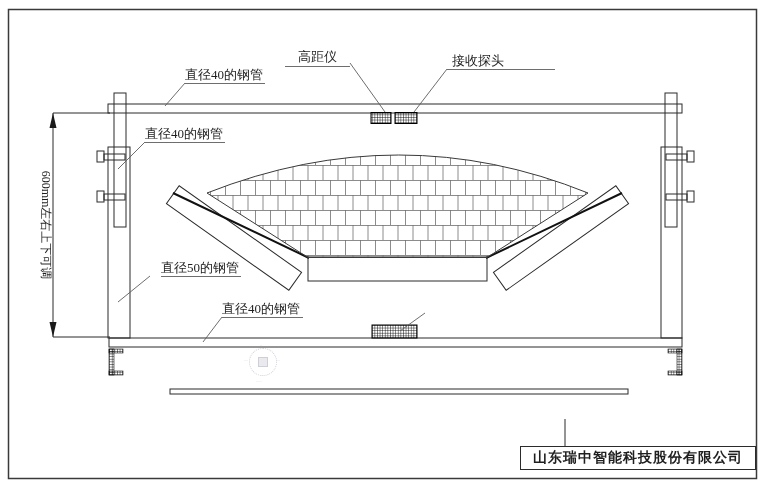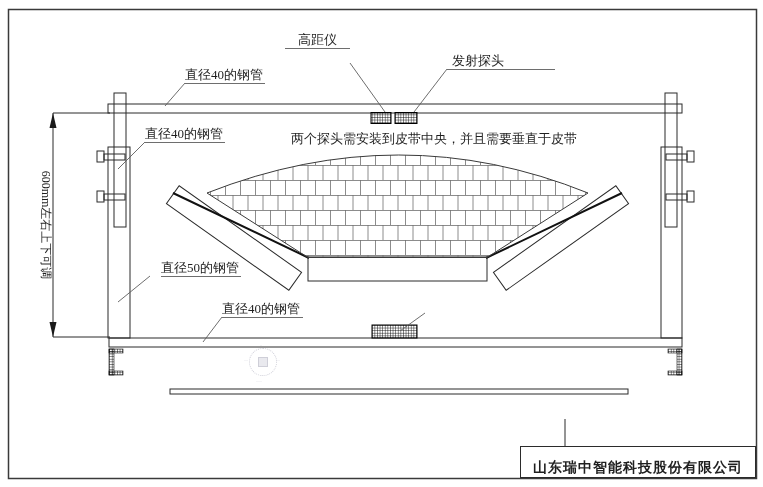--- a/index.html
+++ b/index.html
@@ -5,22 +5,22 @@
   html,body{margin:0;padding:0;background:#fff;}
   .page{position:relative;width:763px;height:487px;background:#ffffff;overflow:hidden;
         font-family:"Liberation Serif","DejaVu Serif",serif;color:#1f1f1f;}
   svg{position:absolute;left:0;top:0;}
   .lbl{position:absolute;font-size:13px;line-height:15px;color:#1f1f1f;
        border-bottom:1px solid #6e6e6e;height:16px;white-space:nowrap;}
   .lbl.center{text-align:center;}
   .note{position:absolute;font-size:13px;color:#1f1f1f;white-space:nowrap;text-align:center;}
   .dim-text{position:absolute;left:45px;top:225px;font-size:12px;color:#1f1f1f;white-space:nowrap;
             transform:translate(-50%,-50%) rotate(90deg);}
-  .title-box{position:absolute;left:520px;top:446px;width:236px;height:32px;
-             border:1px solid #2b2b2b;display:flex;align-items:flex-end;justify-content:center;
+  .title-box{position:absolute;left:520px;top:446px;width:236px;height:24px;
+             border:1px solid #2b2b2b;display:flex;align-items:center;justify-content:center;
              font-size:14px;font-weight:600;letter-spacing:1px;box-sizing:border-box;}
   .watermark{position:absolute;left:246px;top:347px;width:34px;height:34px;opacity:.4;}
   .watermark .ring{position:absolute;left:3px;top:1px;width:26px;height:26px;border-radius:50%;
                    border:1px dotted #8a8aa0;}
   .watermark .core{position:absolute;left:12px;top:10px;width:8px;height:8px;
                    border:1px solid #8a8aa0;background:#c9c9d6;}
   .watermark .tick{position:absolute;font-size:6px;color:#8a8aa0;line-height:6px;}
 </style>
 </head>
 <body>
@@ -99,28 +99,27 @@
       <path d="M185,83 L165,106"></path>
       <path d="M145,142 L118,169"></path>
       <path d="M150,276 L118,302"></path>
       <path d="M222,317 L203,342"></path>
       <path d="M425,313 L400,331"></path>
     </g>
 
     <path d="M565,419 V446" stroke="#2b2b2b" stroke-width="1"></path>
   </svg>
 
-  <div class="lbl center" style="left:285px;top:32px;width:65px;">高距仪</div>
-  <div class="lbl" style="left:447px;top:53px;width:103px;padding-left:5px;">发射探头</div>
+  <div class="lbl center" style="left:285px;top:50px;width:65px;font-family:Liberation Mono, monospace;">高距仪</div>
+  <div class="lbl" style="left:447px;top:53px;width:103px;padding-left:5px;">接收探头</div>
   <div class="lbl" style="left:185px;top:67px;width:80px;">直径40的钢管</div>
   <div class="lbl" style="left:145px;top:126px;width:80px;">直径40的钢管</div>
   <div class="lbl" style="left:161px;top:260px;width:80px;">直径50的钢管</div>
   <div class="lbl" style="left:222px;top:301px;width:81px;">直径40的钢管</div>
 
-  <div class="note" style="left:286px;top:130px;width:296px;">两个探头需安装到皮带中央，并且需要垂直于皮带</div>
 
   <div class="dim-text">600mm左右上下可调</div>
 
   <div class="watermark">
     <div class="ring"></div>
     <div class="core"></div>
     <div class="tick" style="left:14px;top:-4px;">·</div>
     <div class="tick" style="left:-2px;top:11px;">··</div>
     <div class="tick" style="left:30px;top:11px;">··</div>
     <div class="tick" style="left:14px;top:26px;">·</div>

